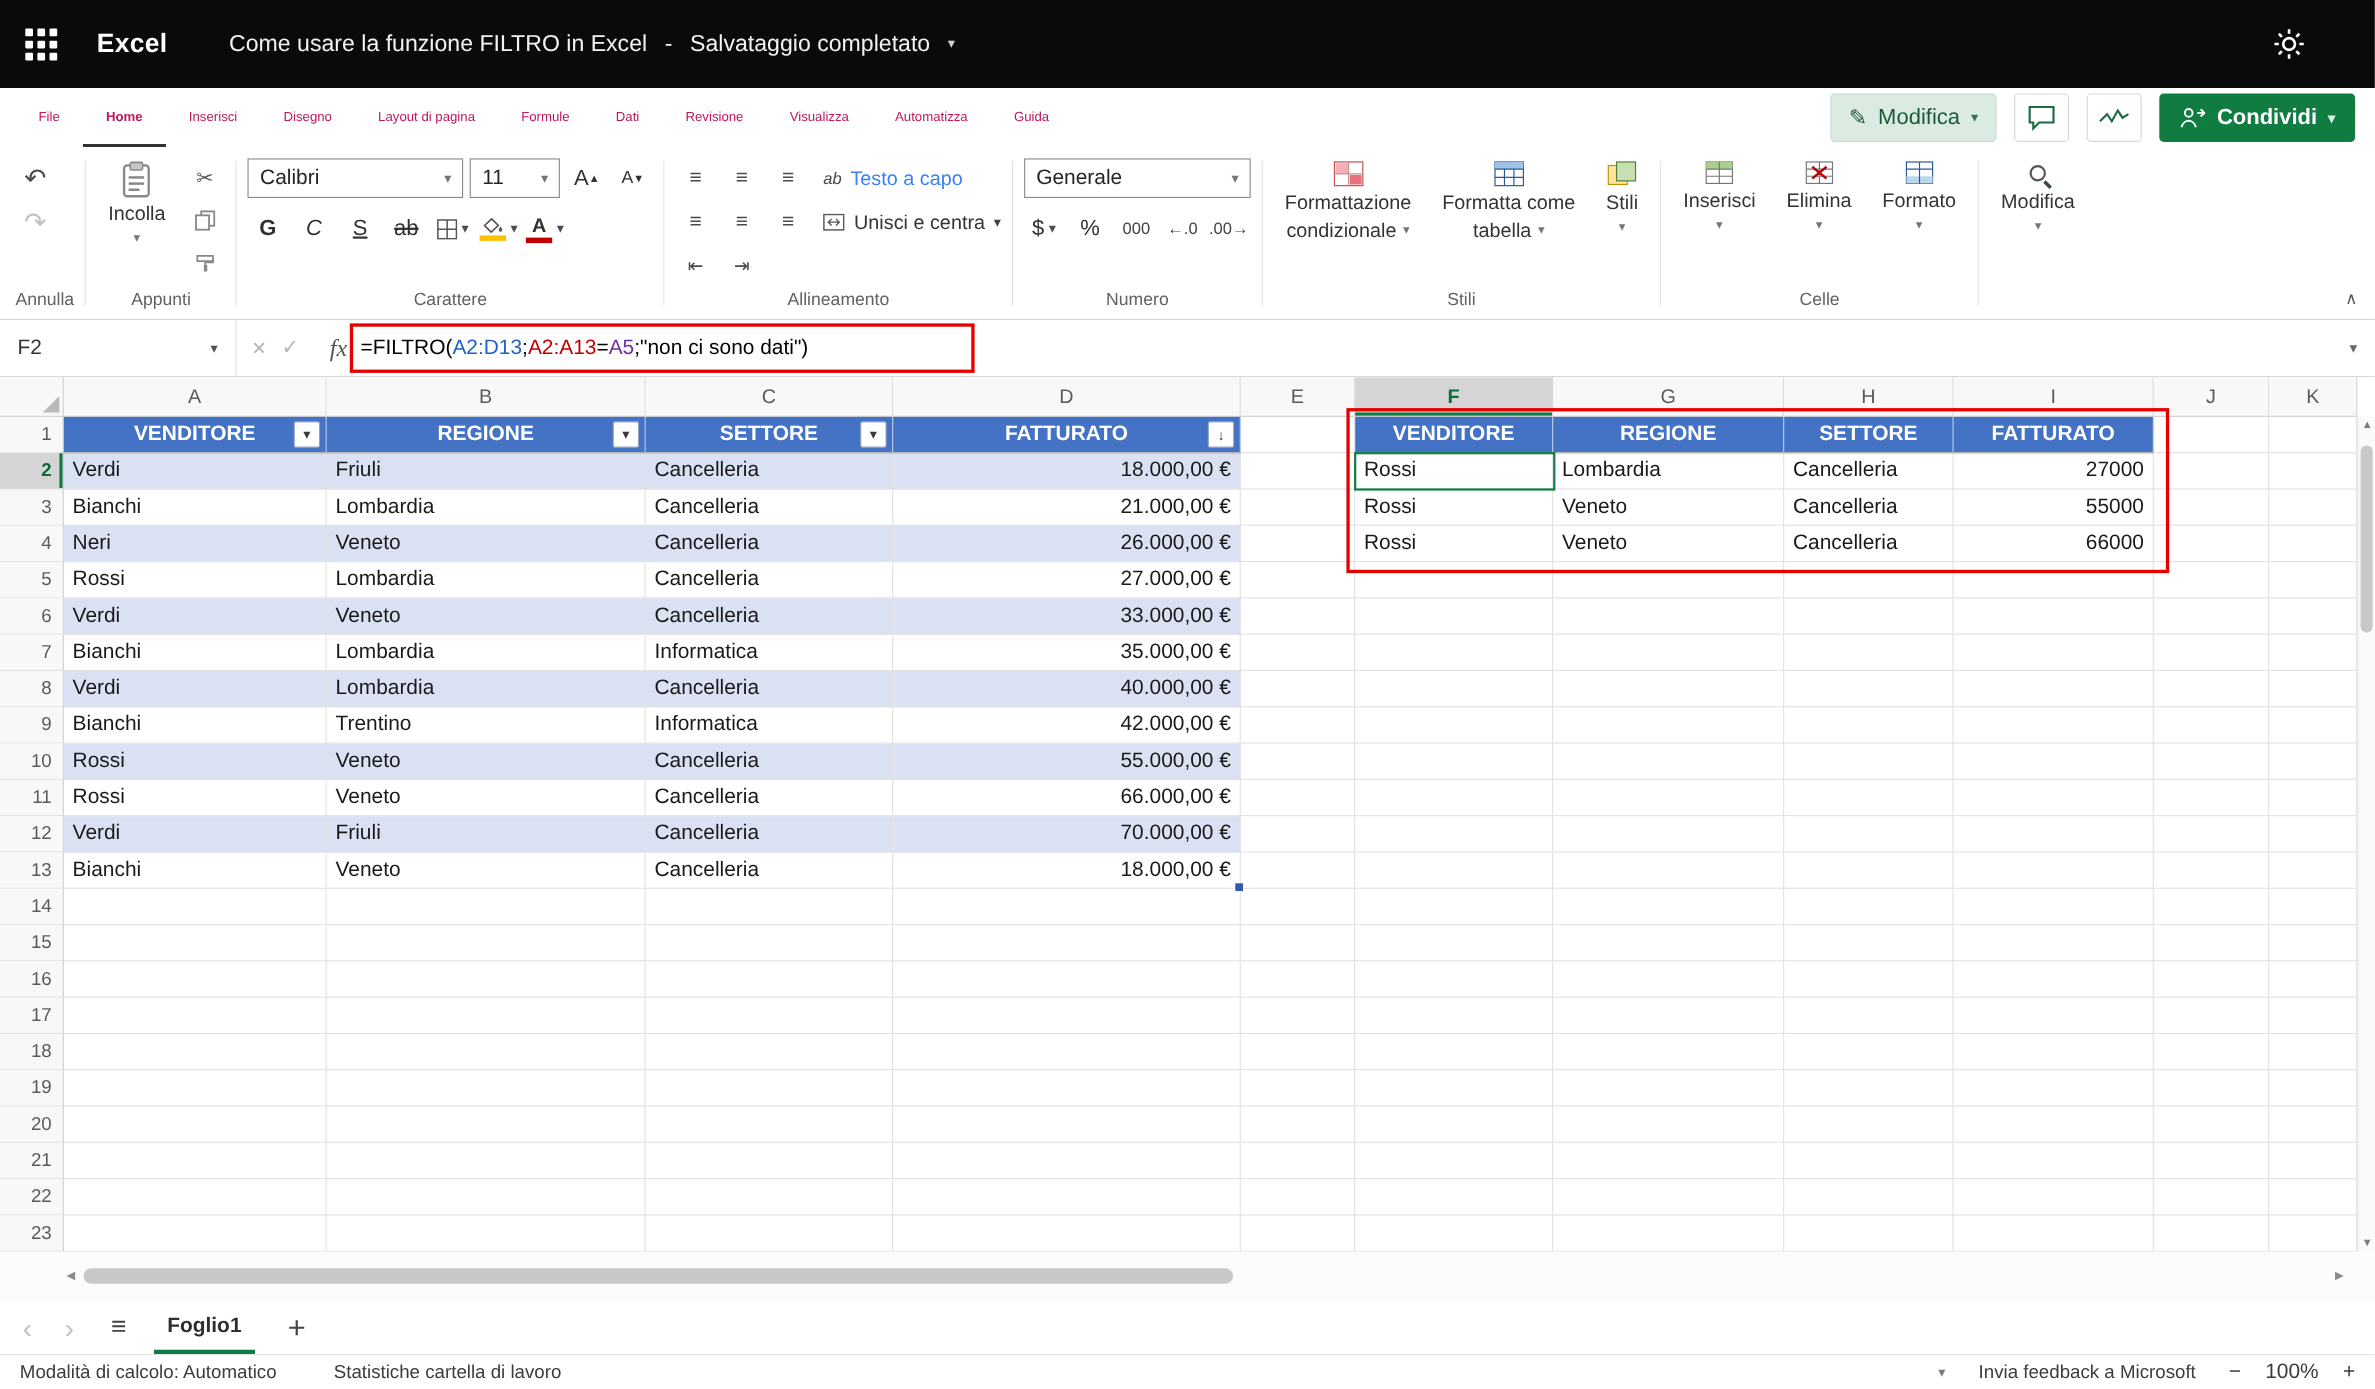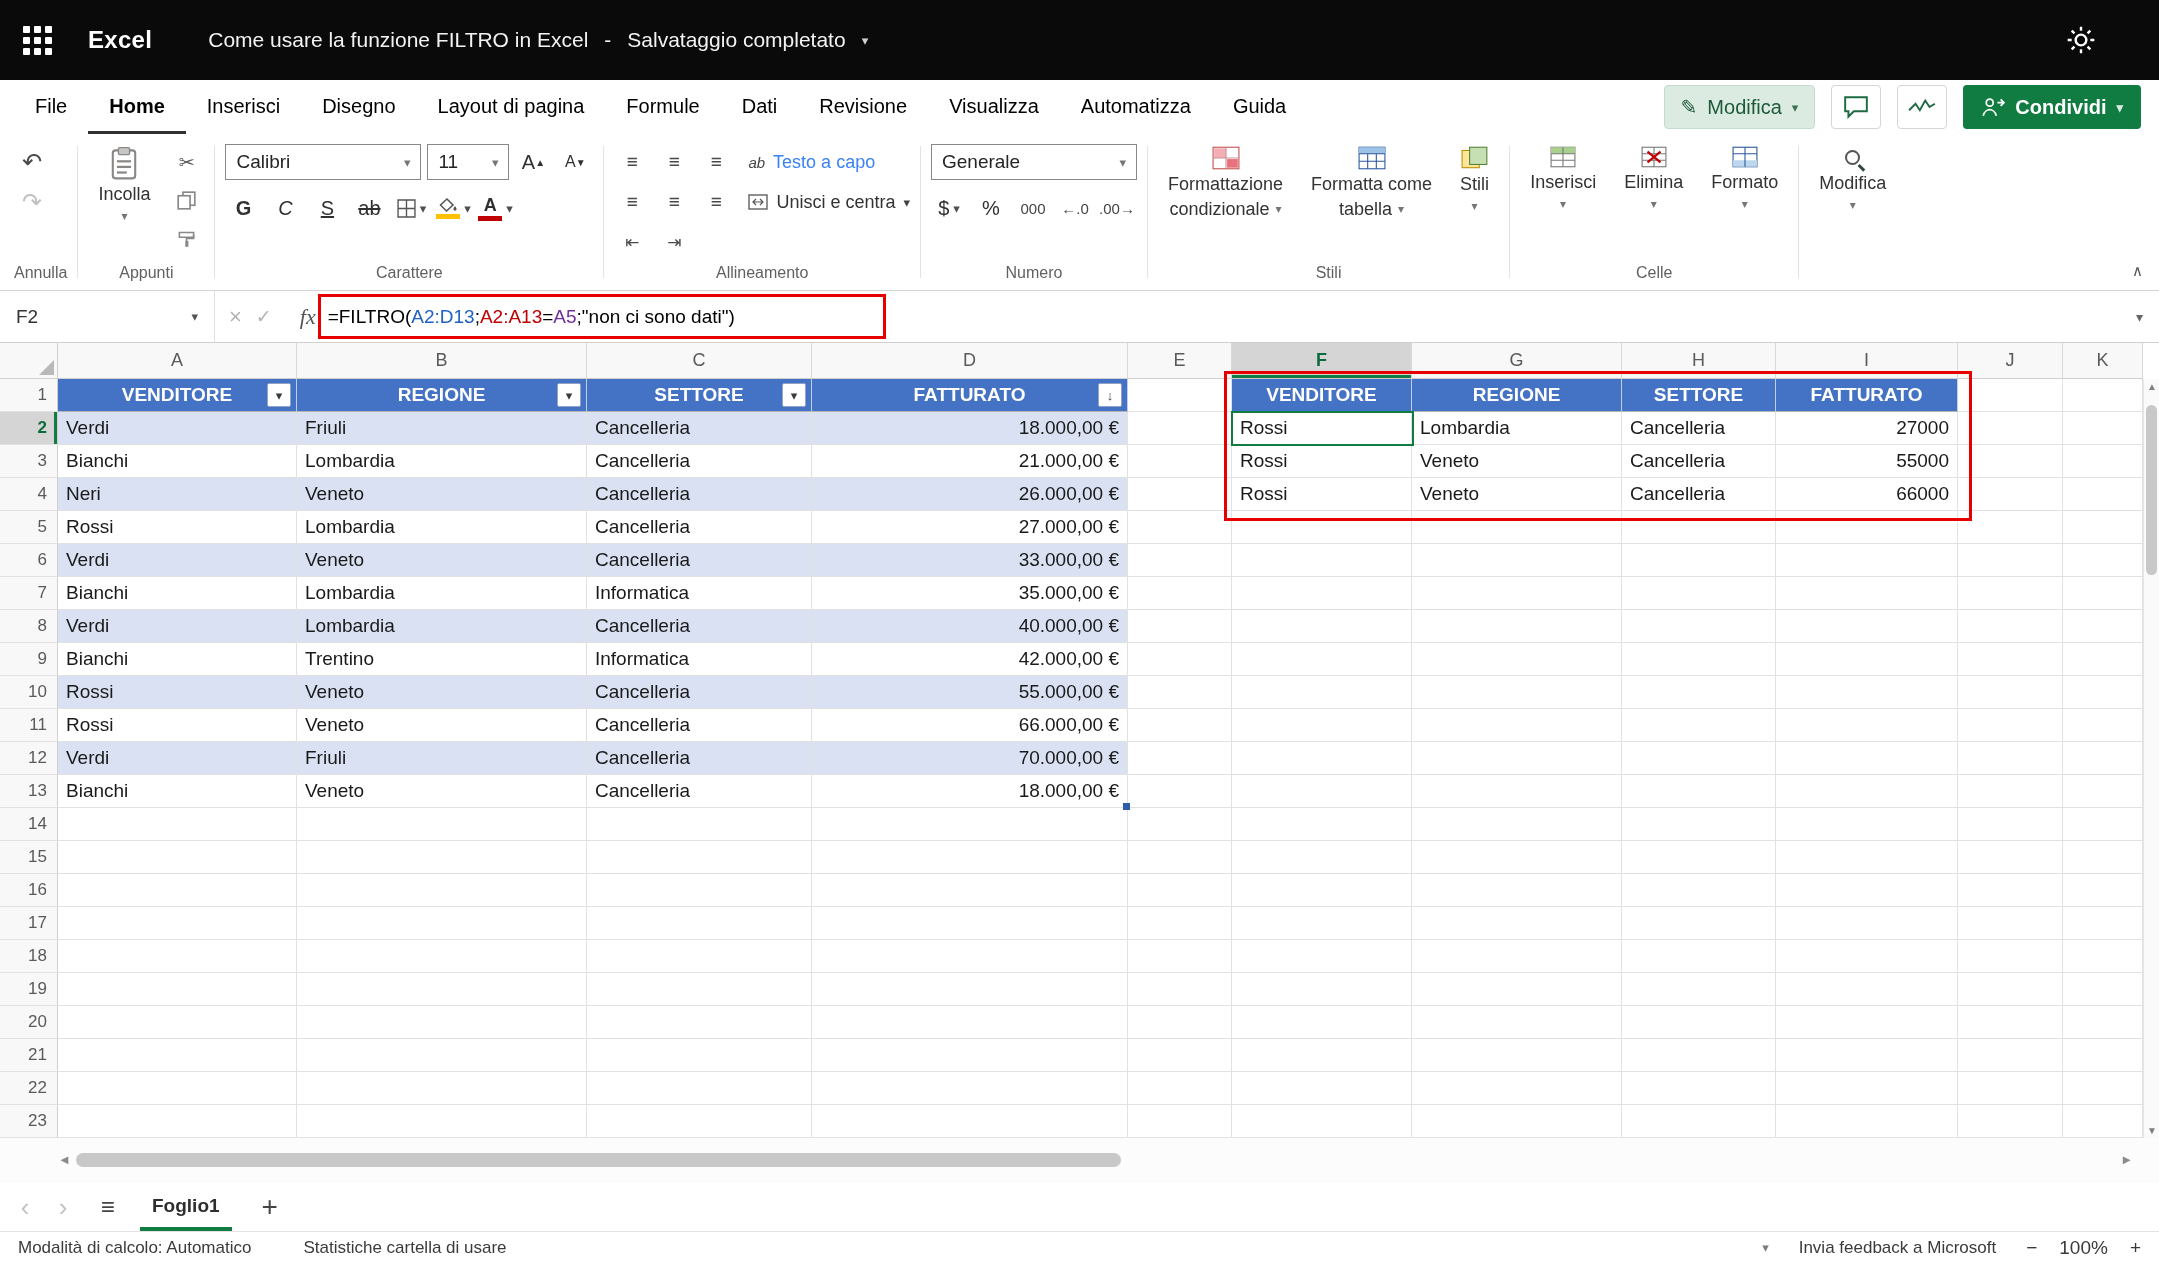--- a/index.html
+++ b/index.html
@@ -18,21 +18,21 @@
   .search{position:absolute;left:927px;top:14px;width:778px;height:52px;background:var(--searchbg);border-radius:6px;
     display:flex;align-items:center;padding:0 20px;gap:14px;}
   .i-magnifier{width:15px;height:15px;border:2.5px solid #2f4a3c;border-radius:50%;position:relative;flex:none;}
   .i-magnifier::after{content:"";position:absolute;width:2.5px;height:8px;background:#2f4a3c;left:13px;top:12px;transform:rotate(-45deg);}
   .search input{flex:1;border:none;outline:none;background:transparent;font-size:20px;color:#2f4a3c;}
   .search input::placeholder{color:#53685b;}
   .gear-btn{position:absolute;right:62px;top:24px;cursor:pointer;}
 
   
   .tabrow{height:54px;display:flex;align-items:center;background:#fff;padding-left:14px;position:relative;}
-  .rtab{padding:0 21px;font-size:20px;color:#000000;height:54px;line-height:52px;cursor:pointer;white-space:nowrap;}
+  .rtab{padding:0 21px;font-size:12px;color:#be185d;height:54px;line-height:52px;cursor:pointer;white-space:nowrap;}
   .rtab.active{font-weight:700;box-shadow:inset 0 -3px 0 #323130;}
   .tab-right{margin-left:auto;display:flex;align-items:center;gap:16px;padding-right:18px;}
   .mode-pill{background:#dcebe2;border:1px solid #c2dccd;border-radius:4px;height:44px;display:flex;align-items:center;
     gap:10px;padding:0 16px;font-size:20px;color:#1d5a38;cursor:pointer;}
   .pencil{font-size:20px;color:#1d5a38;}
   .iconbtn{width:50px;height:44px;border:1px solid #d6d6d6;border-radius:4px;background:#fff;display:flex;align-items:center;justify-content:center;cursor:pointer;}
   .share-btn{background:var(--accent);color:#fff;border:none;border-radius:4px;height:44px;display:flex;align-items:center;
     gap:10px;padding:0 18px;font-size:20px;font-weight:700;cursor:pointer;}
 
   
@@ -849,21 +849,21 @@
 <div class="sheetbar">
   <span class="navarr">‹</span>
   <span class="navarr">›</span>
   <span class="alltabs">≡</span>
   <span class="sheettab">Foglio1</span>
   <span class="addsheet">+</span>
 </div>
 
 <div class="statusbar">
   <span class="sb-item">Modalità di calcolo: Automatico</span>
-  <span class="sb-item">Statistiche cartella di usare</span>
+  <span class="sb-item">Statistiche cartella di lavoro</span>
   <div class="sb-right">
     <span class="chev" style="color:#666">▾</span>
     <span class="sb-item">Invia feedback a Microsoft</span>
     <div class="zoomgrp">
       <span class="sb-item">−</span>
       <span class="sb-item">100%</span>
       <span class="sb-item">+</span>
     </div>
   </div>
 </div>

